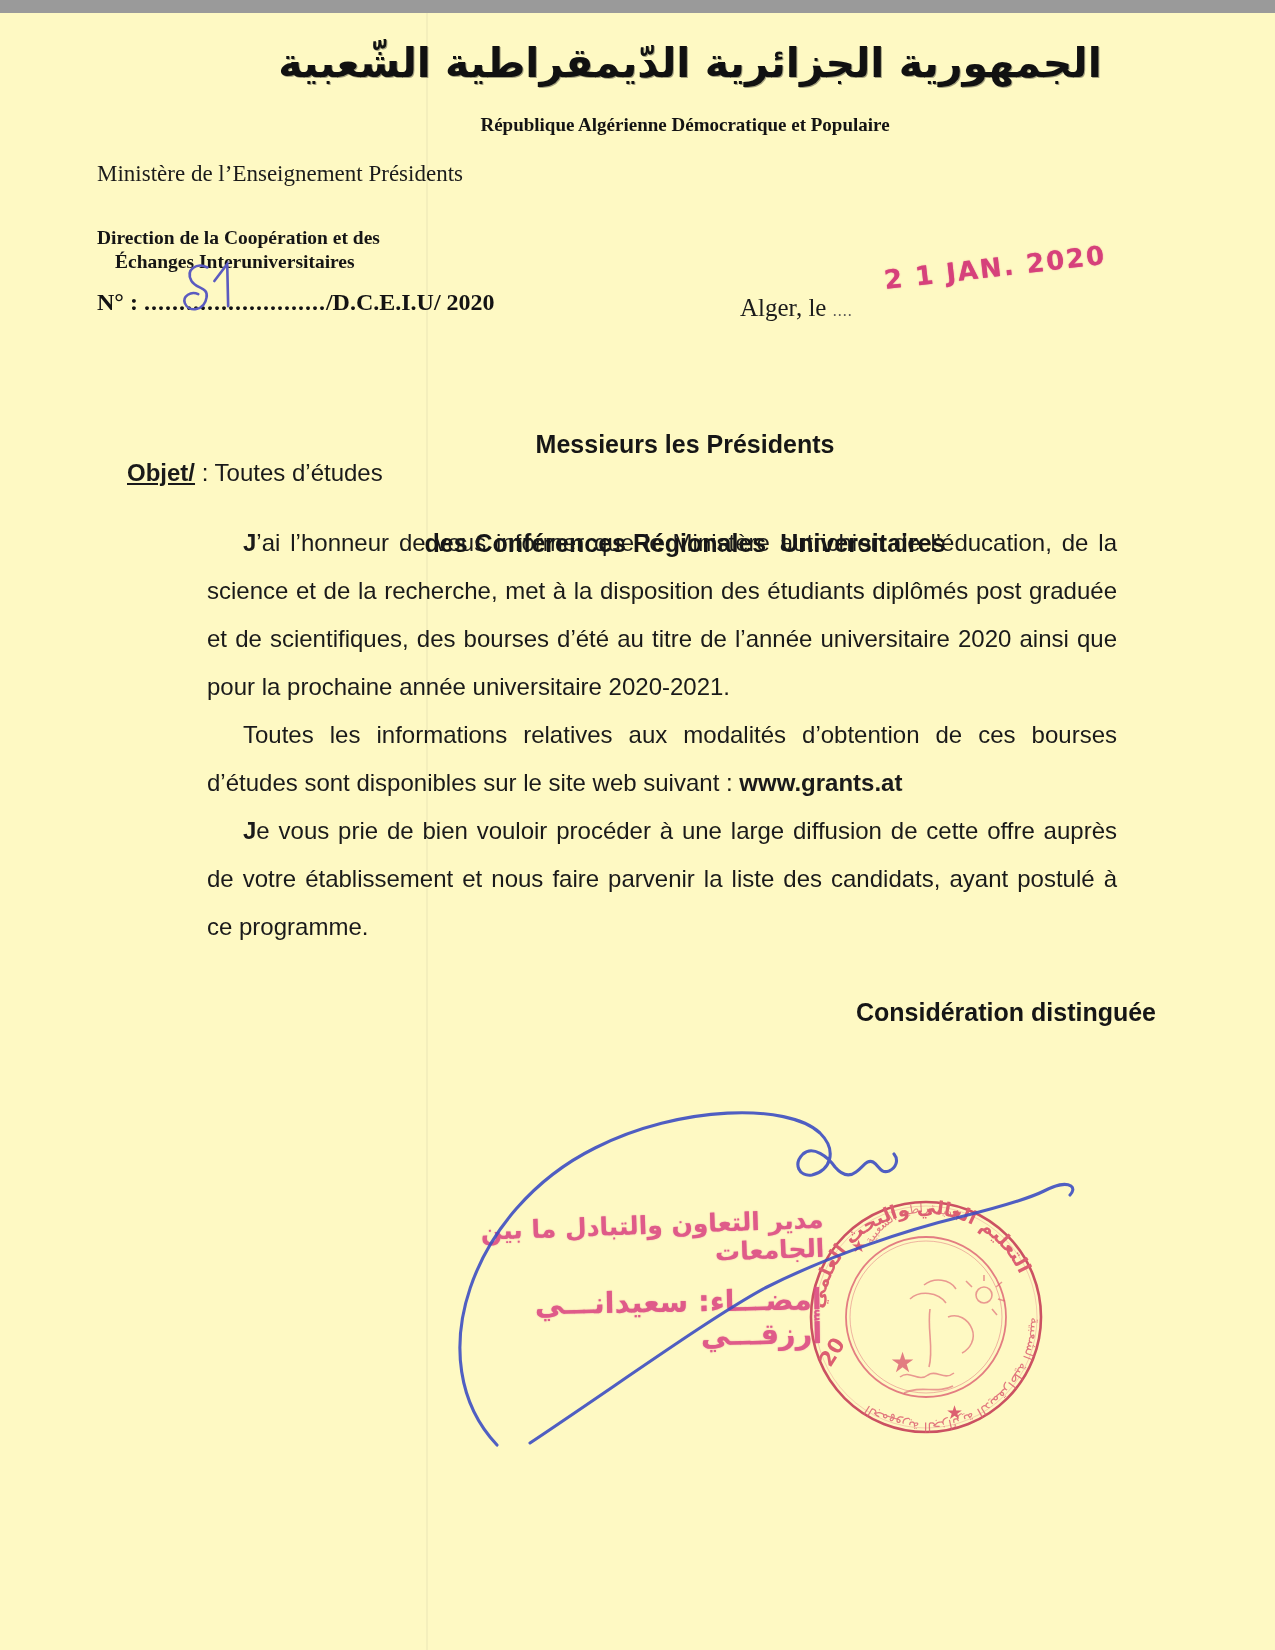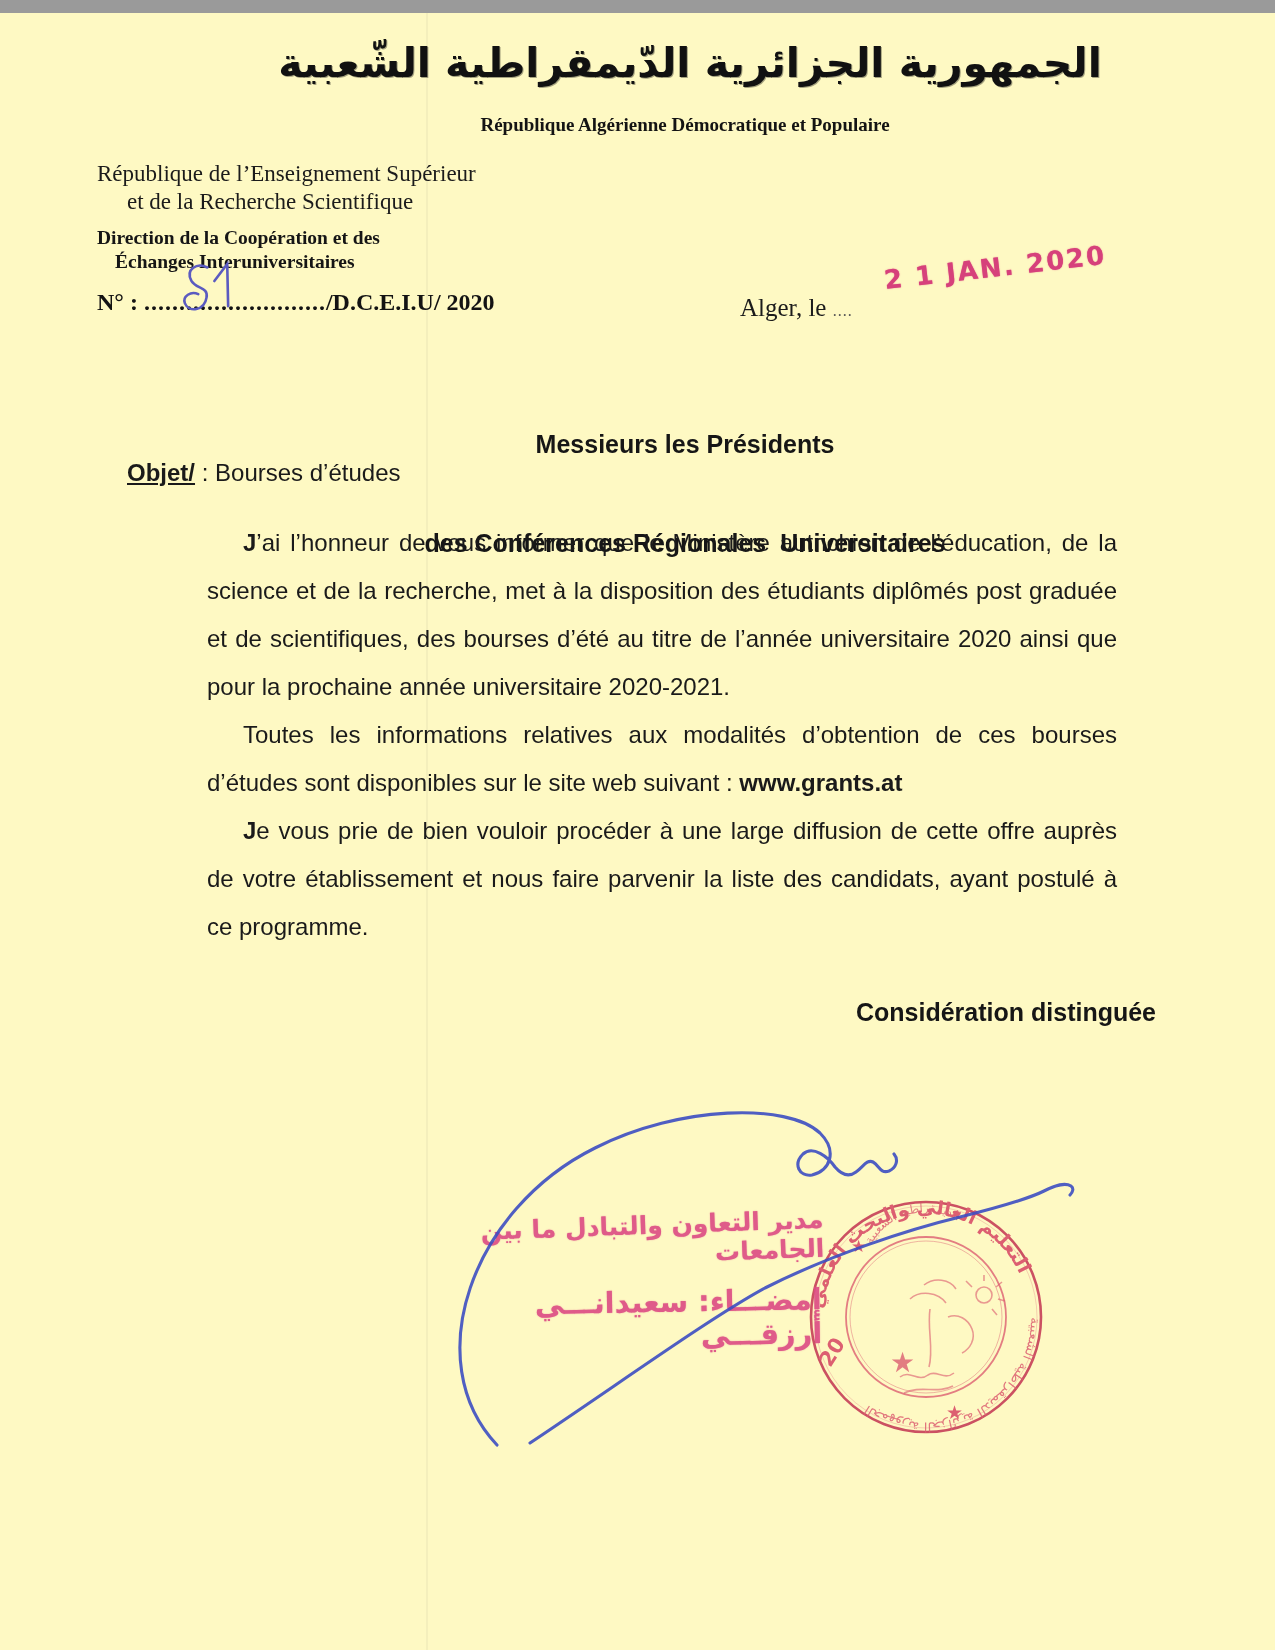--- a/index.html
+++ b/index.html
@@ -72,22 +72,21 @@
 <body>
 
 <div class="page">
 
   <div class="abs scan-line"></div>
 
   <div class="abs title-ar">الجمهورية الجزائرية الدّيمقراطية الشّعبية</div>
   <div class="abs title-fr">République Algérienne Démocratique et Populaire</div>
 
   <div class="abs ministry">
-    <div class="l1">République de l’Enseignement Supérieur</div>
-    <div class="l2">et de la Recherche Scientifique</div>
+    <div class="l1">Ministère de l’Enseignement Présidents</div>
   </div>
 
   <div class="abs direction">
     <div class="l1">Direction de la Coopération et des</div>
     <div class="l2">Échanges Interuniversitaires</div>
   </div>
 
   <div class="abs ref-line"><span>N° : </span><span class="dots">..........................</span><span>/D.C.E.I.U/ 2020</span></div>
 
   <svg class="abs" style="left:165px;top:242px;" width="100" height="70" viewBox="0 0 100 70" aria-label="81">
@@ -98,21 +97,21 @@
   </svg>
 
   <div class="abs dateline"><span>Alger, le </span><span class="tiny-dots">....</span></div>
   <div class="abs date-stamp" style="color:#d6417b;">2 1 JAN. 2020</div>
 
   <div class="abs addressee">
     <div>Messieurs les Présidents</div>
     <div>des Conférences Régionales  Universitaires</div>
   </div>
 
-  <div class="abs subject"><span class="label">Objet/</span><span> : </span><span>Bourses d’études</span></div>
+  <div class="abs subject"><span class="label">Objet/</span><span> : </span><span>Toutes d’études</span></div>
 
   <div class="abs body">
     <p><span class="lead">J</span><span>’ai l’honneur de vous informer que le Ministère autrichien de l’éducation, de la science et de la recherche, met à la disposition des étudiants diplômés post graduée et de scientifiques, des bourses d’été au titre de l’année universitaire 2020 ainsi que pour la prochaine année universitaire 2020-2021.</span></p>
     <p><span>Toutes les informations relatives aux modalités d’obtention de ces bourses d’études sont disponibles sur le site web suivant : </span><b>www.grants.at</b></p>
     <p><span class="lead">J</span><span>e vous prie de bien vouloir procéder à une large diffusion de cette offre auprès  de votre établissement et nous faire parvenir la liste des candidats, ayant postulé à ce programme.</span></p>
   </div>
 
   <div class="abs closing">Considération distinguée</div>
 
   <svg class="abs seal-svg" width="240" height="240" viewBox="0 0 240 240">

